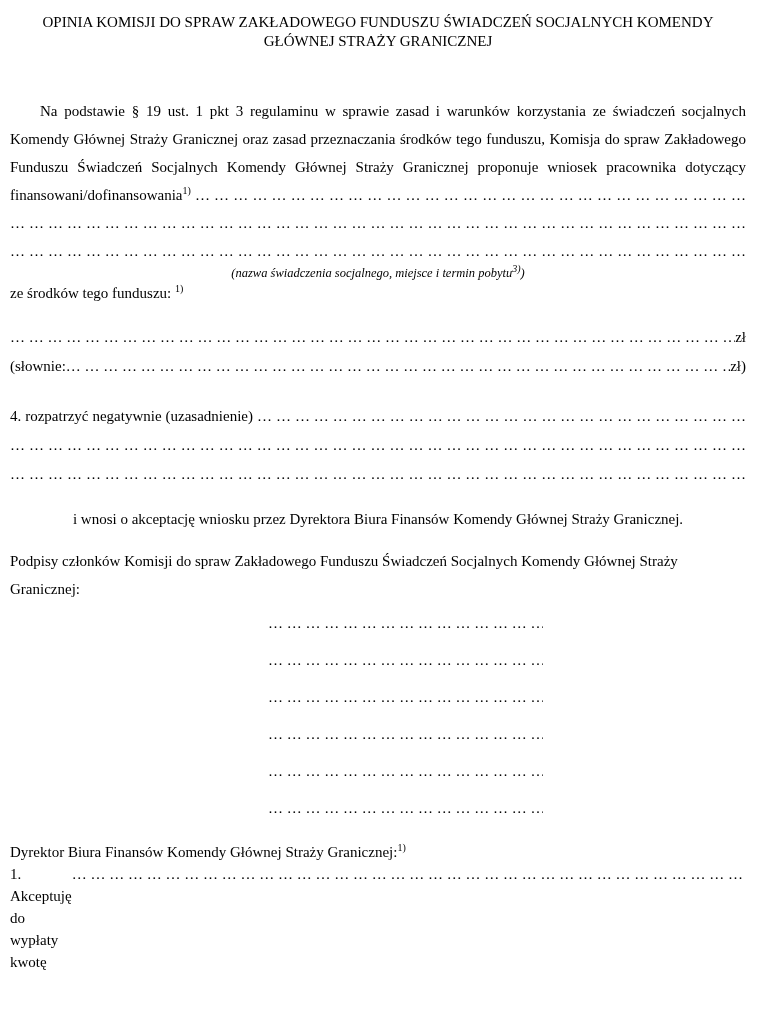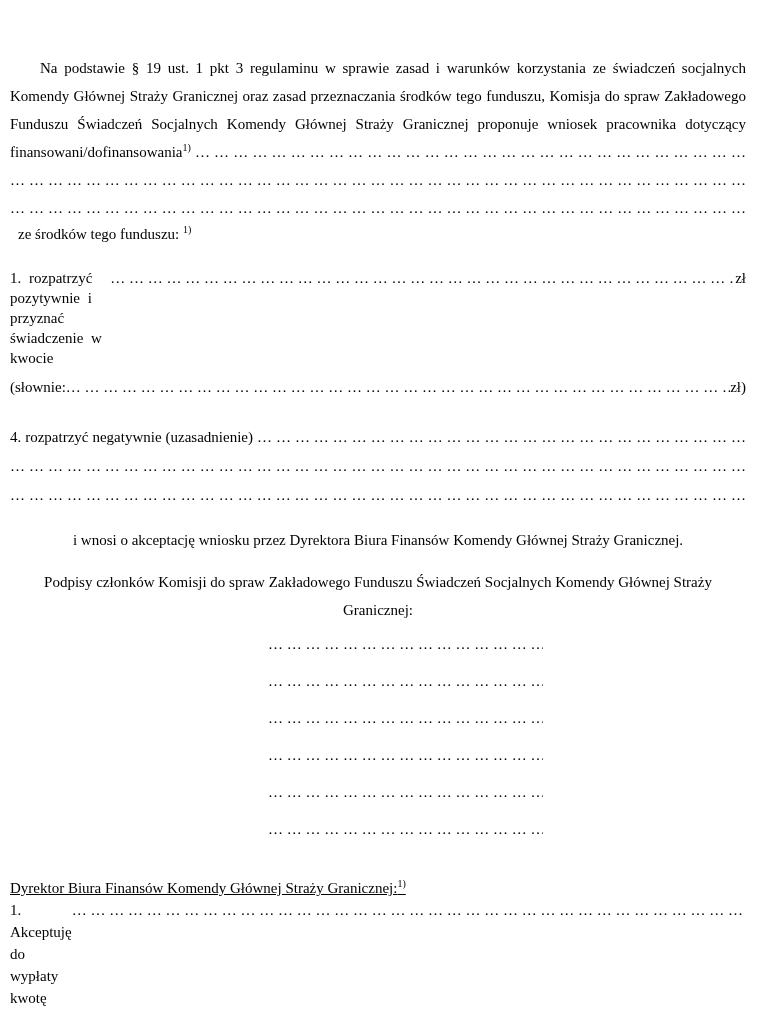--- a/index.html
+++ b/index.html
@@ -17,59 +17,60 @@
   }
 
   sup { font-size:10px; line-height:0; vertical-align:super; }
 
   .intro {
     margin:46px 0 0 0; text-align:justify; text-indent:30px;
     line-height:28px; height:168px; overflow:hidden;
   }
 
   .caption-row { margin-top:0; text-align:center; font-style:italic; font-size:12.5px; line-height:16px; }
-  .funds-line { margin-top:2px; line-height:20px;margin-left:8px; }
+  .funds-line { margin-top:2px; line-height:20px; }
 
   .leader-row { display:flex; align-items:baseline; }
   .leader { flex:1 1 auto; overflow:hidden; white-space:nowrap; }
 
   .kwocie-row { margin-top:24px; line-height:20px; }
   .kwocie-label { word-spacing:4px; }
   .slownie-row { margin-top:9px; line-height:20px;align-items:flex-end; }
 
   .item2 {
     margin:26px 0 0 0; text-align:justify;
     line-height:29px; height:87px; overflow:hidden;
   }
 
   .acceptance { margin:20px 0 0 0; line-height:20px;text-align:center; }
-  .podpisy { margin:18px 0 0 0; line-height:28px;text-align:center; }
+  .podpisy { margin:18px 0 0 0; line-height:28px; }
 
   .sig-lines { margin-top:12px; }
   .sig-line {
     width:275px; margin-left:258px; height:16px; margin-bottom:21px;
     overflow:hidden; white-space:nowrap; line-height:16px;
   }
 
-  .director-heading { margin-top:40px; line-height:22px;text-decoration:underline; }
+  .director-heading { margin-top:25px; line-height:22px; }
   .director-opt { line-height:22px; }
 </style>
 </head>
 <body>
 
 <div class="page">
 
+  <h1 class="title">OPINIA KOMISJI DO SPRAW ZAKŁADOWEGO FUNDUSZU ŚWIADCZEŃ SOCJALNYCH KOMENDY GŁÓWNEJ STRAŻY GRANICZNEJ</h1>
 
   <p class="intro"><span>Na podstawie § 19 ust. 1 pkt 3 regulaminu w sprawie zasad i warunków korzystania ze świadczeń socjalnych Komendy Głównej Straży Granicznej oraz zasad przeznaczania środków tego funduszu, Komisja do spraw Zakładowego Funduszu Świadczeń Socjalnych Komendy Głównej Straży Granicznej proponuje wniosek pracownika dotyczący finansowani/dofinansowania</span><sup>1)</sup> <span>… … … … … … … … … … … … … … … … … … … … … … … … … … … … … … … … … … … … … … … … … … … … … … … … … … … … … … … … … … … … … … … … … … … … … … … … … … … … … … … … … … … … … … … … … … … … … … … … … … … … … … … … … … … … … … … … … … … … … … … … … … … … … … … …</span></p>
 
+  <div class="caption-row"><span>(nazwa świadczenia socjalnego, miejsce i termin pobytu</span><sup>3)</sup><span>)</span></div>
 
   <div class="funds-line"><span>ze środków tego funduszu: </span><sup>1)</sup></div>
 
   <div class="leader-row kwocie-row">
-    <span class="kwocie-label">1. rozpatrzyć pozytywnie i przyznać świadczenie w kwocie</span>
     <span class="leader">… … … … … … … … … … … … … … … … … … … … … … … … … … … … … … … … … … … … … … … … … … … … … … … … … … … … … … … … … … … … … … … … … … … … … … … … … … … … … … … … … … … … … … … … … … … … … … … … … … … … … … … … … … … … … … … … … … … … … … … … … … … … … … … …</span>
     <span>zł</span>
   </div>
 
   <div class="leader-row slownie-row">
     <span>(słownie: </span>
     <span class="leader">… … … … … … … … … … … … … … … … … … … … … … … … … … … … … … … … … … … … … … … … … … … … … … … … … … … … … … … … … … … … … … … … … … … … … … … … … … … … … … … … … … … … … … … … … … … … … … … … … … … … … … … … … … … … … … … … … … … … … … … … … … … … … … … …</span>
     <span>zł)</span>
   </div>
 

